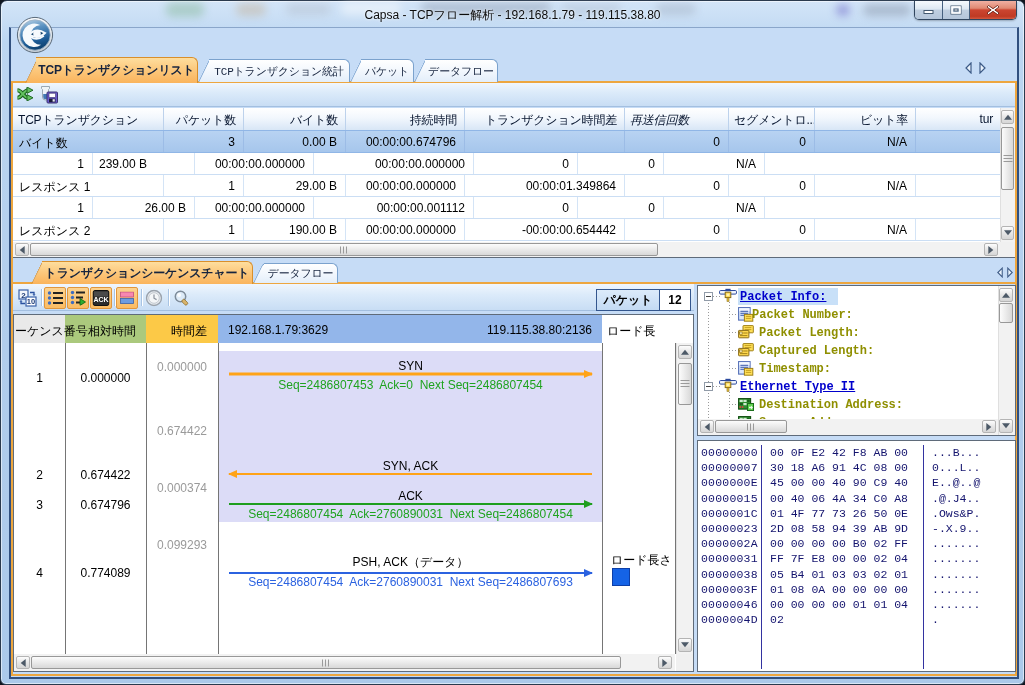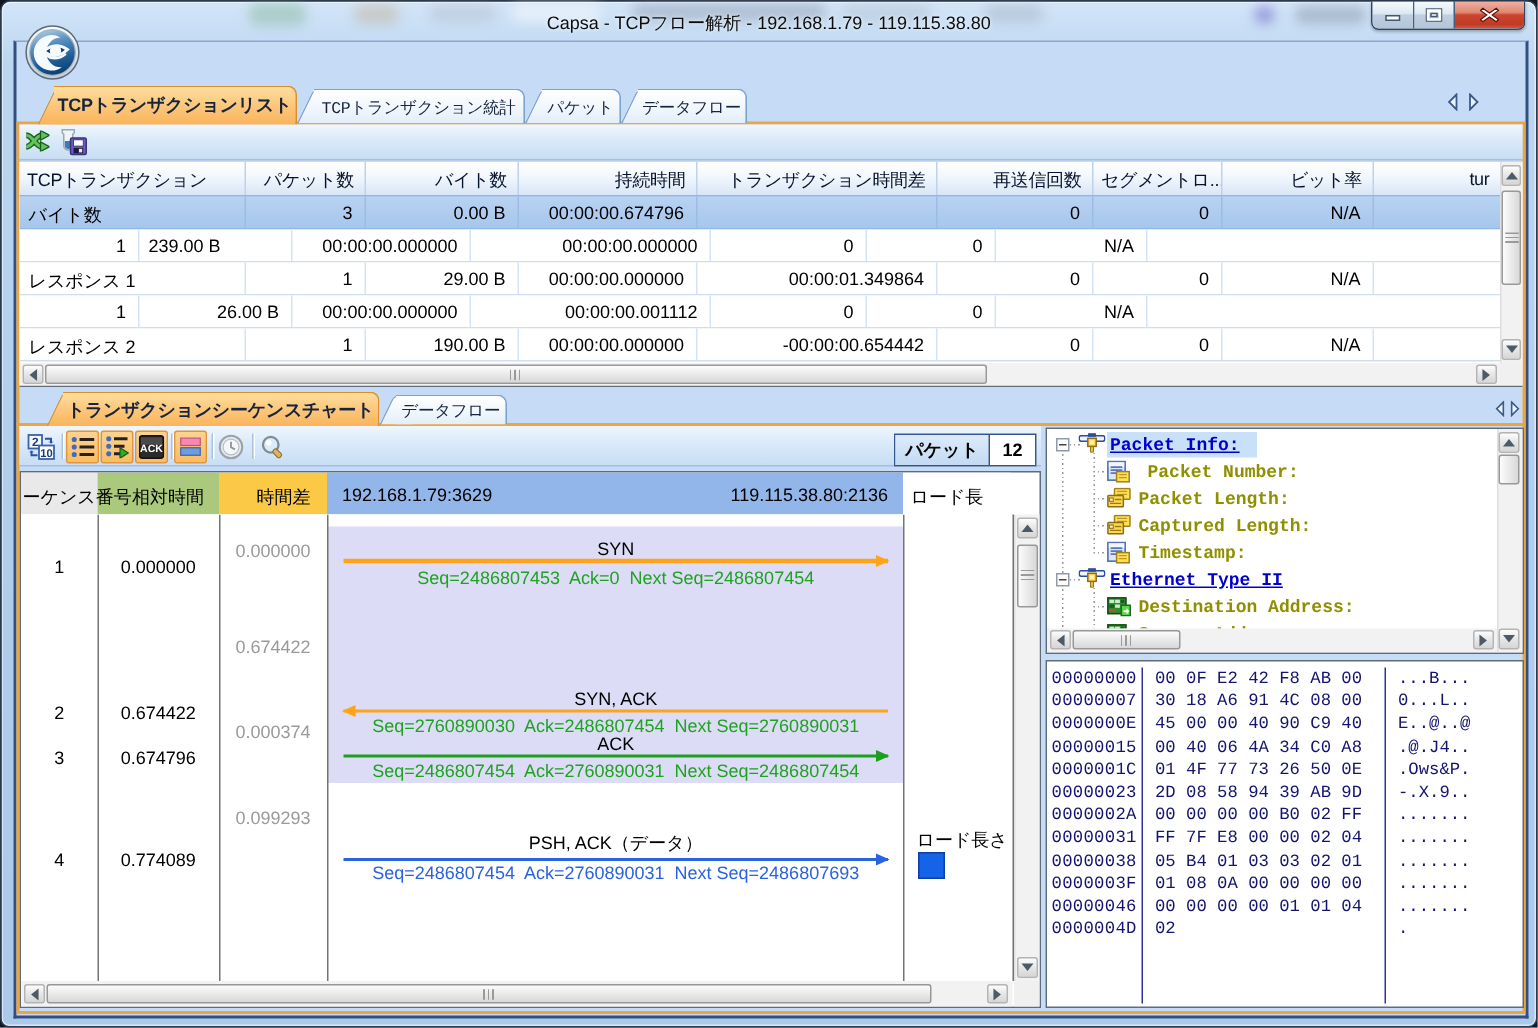--- a/index.html
+++ b/index.html
@@ -291,21 +291,21 @@
   </svg>
 </div>
 
 <div id="tbl">
   <div id="tbl-head">
         <div class="th" style="width: 151px; text-align: left;">TCPトランザクション</div>
         <div class="th" style="width: 80px; text-align: right;">パケット数</div>
         <div class="th" style="width: 102px; text-align: right;">バイト数</div>
         <div class="th" style="width: 119px; text-align: right;">持続時間</div>
         <div class="th" style="width: 160px; text-align: right;">トランザクション時間差</div>
-        <div class="th" style="width: 104px; text-align: right;">再送信回数</div>
+        <div class="th" style="width: 104px; text-align: left; font-style: italic;">再送信回数</div>
         <div class="th" style="width: 86px; text-align: right;">セグメントロ...</div>
         <div class="th" style="width: 101px; text-align: right;">ビット率</div>
         <div class="th" style="width: 84px; text-align: right;">tur</div>
       </div>
   <div id="tbl-body">
         <div class="tr sel">
           <div class="td" style="width: 151px; text-align: left;">バイト数</div>
           <div class="td" style="width: 80px; text-align: right;">3</div>
           <div class="td" style="width: 102px; text-align: right;">0.00 B</div>
           <div class="td" style="width: 119px; text-align: right;">00:00:00.674796</div>
@@ -521,21 +521,20 @@
         <span class="line" style="background: rgb(255, 163, 24); height: 3px;"></span>
         <span class="head r" style="border-left-color: rgb(255, 163, 24); border-right-color: rgb(255, 163, 24);"></span>
       </div>
   <div class="msg-info" style="left: 215px; width: 363px; top: 35px; color: rgb(31, 163, 31);">Seq=2486807453  Ack=0  Next Seq=2486807454</div>
 
   <div class="msg-label" style="left:215px;width:363px;top:116px">SYN, ACK</div>
   <div class="msg-arrow" style="left:215px;width:363px;top:127px;height:8px">
         <span class="line" style="background: rgb(255, 163, 24); height: 2px;"></span>
         <span class="head l" style="border-left-color: rgb(255, 163, 24); border-right-color: rgb(255, 163, 24);"></span>
       </div>
-  <div class="msg-info" style="left: 215px; width: 363px; top: 134px; color: rgb(31, 163, 31);">Seq=2760890030  Ack=2486807454  Next Seq=2760890031</div>
 
   <div class="msg-label" style="left:215px;width:363px;top:146px">ACK</div>
   <div class="msg-arrow" style="left:215px;width:363px;top:157px;height:8px">
         <span class="line" style="background: rgb(30, 158, 30); height: 2px;"></span>
         <span class="head r" style="border-left-color: rgb(30, 158, 30); border-right-color: rgb(30, 158, 30);"></span>
       </div>
   <div class="msg-info" style="left: 215px; width: 363px; top: 164px; color: rgb(31, 163, 31);">Seq=2486807454  Ack=2760890031  Next Seq=2486807454</div>
 
   <div class="msg-label" style="left:215px;width:363px;top:211px">PSH, ACK（データ）</div>
   <div class="msg-arrow" style="left:215px;width:363px;top:226px;height:8px">
@@ -591,21 +590,21 @@
         </div>
         <div class="tree-row field" style="top: 20px;">
           <div class="dotline-h" style="left: 31px; top: 8px; width: 10px;"></div>
           <svg width="16" height="15" viewBox="0 0 16 15" style="position: absolute; left: 40px; top: 1px;">
     <rect x="0.6" y="0.6" width="11.5" height="12.5" fill="#dbe7fa" stroke="#5570b8" stroke-width="1.1"></rect>
     <rect x="1.2" y="1.2" width="10.3" height="3" fill="#f2f7fe"></rect>
     <path d="M2.4 4.4 h7.8 M2.4 6.4 h7.8 M2.4 8.4 h7.8" stroke="#5b76ba" stroke-width="1.1"></path>
     <rect x="6.4" y="7.4" width="8.4" height="6.8" fill="#ffe058" stroke="#a08018" stroke-width="1"></rect>
     <path d="M7.8 9.4 h5.4 M7.8 11.4 h5.4" stroke="#c0981c" stroke-width="0.9"></path>
   </svg>
-          <div class="t-label" style="left: 67px;">Packet Number:</div>
+          <div class="t-label" style="left: 54px;">Packet Number:</div>
         </div>
         <div class="tree-row field" style="top: 38px;">
           <div class="dotline-h" style="left: 31px; top: 8px; width: 10px;"></div>
           <svg width="16" height="14" viewBox="0 0 16 14" style="position: absolute; left: 40px; top: 1px;">
     <rect x="5" y="0.6" width="10.3" height="7.2" rx="0.5" fill="#ffe058" stroke="#a08018" stroke-width="1"></rect>
     <path d="M6.6 2.6 h6.8 M6.6 4.6 h6.8" stroke="#c0981c" stroke-width="0.9"></path>
     <rect x="0.6" y="5.4" width="10.3" height="7.4" rx="0.5" fill="#ffd84e" stroke="#8a6d1a" stroke-width="1"></rect>
     <rect x="1.6" y="7" width="2.6" height="2.2" fill="#fff4c0" stroke="#8a6d1a" stroke-width="0.7"></rect>
     <path d="M5.2 8 h4.4 M2 10.6 h7.4" stroke="#9a7c14" stroke-width="0.9"></path>
   </svg>

